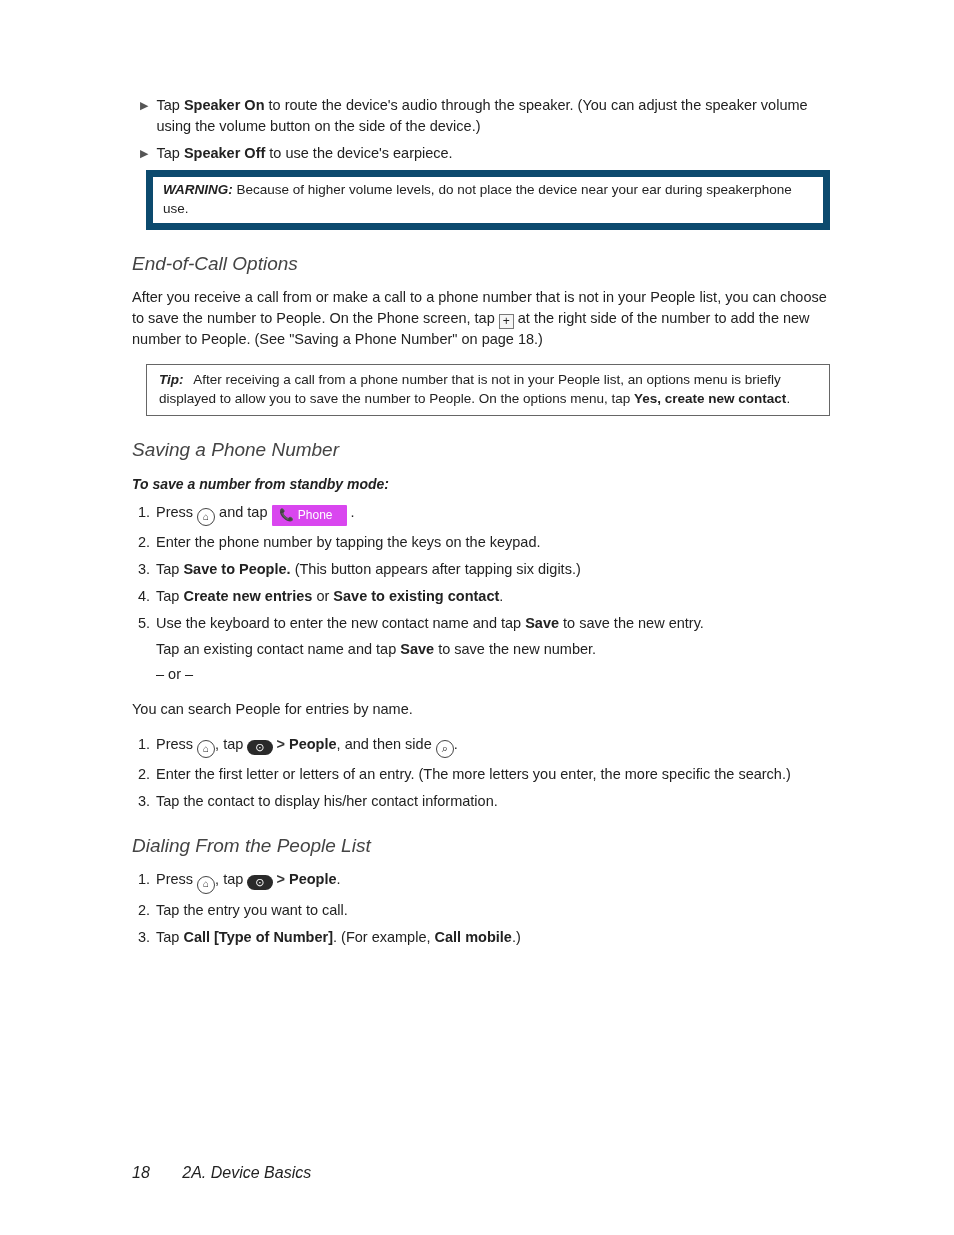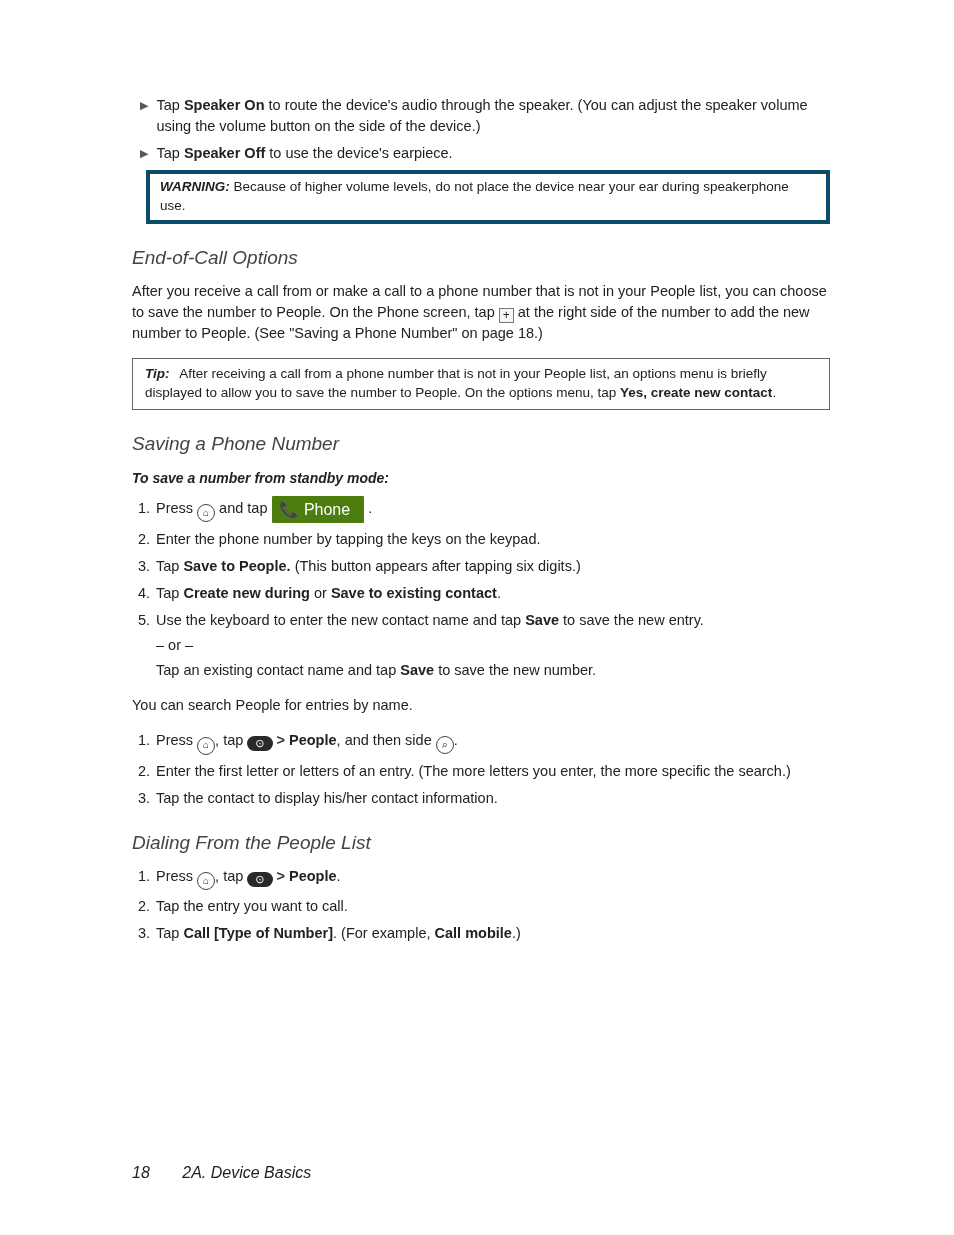--- a/index.html
+++ b/index.html
@@ -24,30 +24,30 @@
   }
   .tri {
     color: #555;
     font-size: 11px;
     margin-right: 8px;
     margin-top: 3px;
     flex: 0 0 auto;
   }
   .bullet-text { flex: 1; }
   .box {
-    border: 4px solid #0c4a6e;
+    border: 7px solid #0c4a6e;
     padding: 4px 10px;
     margin: 6px 0 18px 14px;
     font-size: 13.5px;
     line-height: 1.4;
   }
   .box2 {
     border: 1px solid #666;
     padding: 6px 12px;
-    margin: 12px 0 18px 0;
+    margin: 12px 0 18px 14px;
     font-size: 13.5px;
     line-height: 1.4;
   }
   .box-label { font-weight: bold; font-style: italic; }
   h2.section {
     font-style: italic;
     font-weight: normal;
     color: #444;
     font-size: 19px;
     margin: 20px 0 10px 0;
@@ -95,23 +95,23 @@
     align-items: center;
     justify-content: center;
     border: 1.2px solid #444;
     border-radius: 50%;
     width: 16px; height: 16px;
     font-size: 11px;
     vertical-align: -3px;
   }
   .phone-btn {
     display: inline-block;
-    background: #4d7c0f;
+    background: #d946ef;
     color: #fff;
-    font-size: 16px;
+    font-size: 12px;
     padding: 2px 14px 2px 8px;
     vertical-align: -2px;
     border-radius: 1px;
   }
   .apps-btn {
     display: inline-block;
     background: #2a2a2a;
     color: #fff;
     font-size: 11px;
     padding: 1px 8px;
@@ -172,28 +172,28 @@
 
   <ol class="steps">
     <li>
       <span>Press </span><span class="icon-home">⌂</span><span> and tap </span> <span class="phone-btn">📞 Phone</span> <span>.</span>
     </li>
     <li>Enter the phone number by tapping the keys on the keypad.</li>
     <li>
       <span>Tap </span><b class="kw">Save to People.</b><span> (This button appears after tapping six digits.)</span>
     </li>
     <li>
-      <span>Tap </span><b class="kw">Create new during</b><span> or </span><b class="kw">Save to existing contact</b><span>.</span>
+      <span>Tap </span><b class="kw">Create new entries</b><span> or </span><b class="kw">Save to existing contact</b><span>.</span>
     </li>
     <li>
       <span>Use the keyboard to enter the new contact name and tap </span><b class="kw">Save</b><span> to save the new entry.</span>
-      <div class="sub-indent">– or –</div>
       <div class="sub-indent">
         <span>Tap an existing contact name and tap </span><b class="kw">Save</b><span> to save the new number.</span>
       </div>
+      <div class="sub-indent">– or –</div>
     </li>
   </ol>
 
   <p class="para">You can search People for entries by name.</p>
   <ol class="steps">
     <li>
       <span>Press </span><span class="icon-home">⌂</span><span>, tap </span> <span class="apps-btn">⊙</span><span class="gt">&gt;</span><b class="kw">People</b><span>, and then side </span> <span class="icon-search">⌕</span><span>.</span>
     </li>
     <li>Enter the first letter or letters of an entry. (The more letters you enter, the more specific the search.)</li>
     <li>Tap the contact to display his/her contact information.</li>

